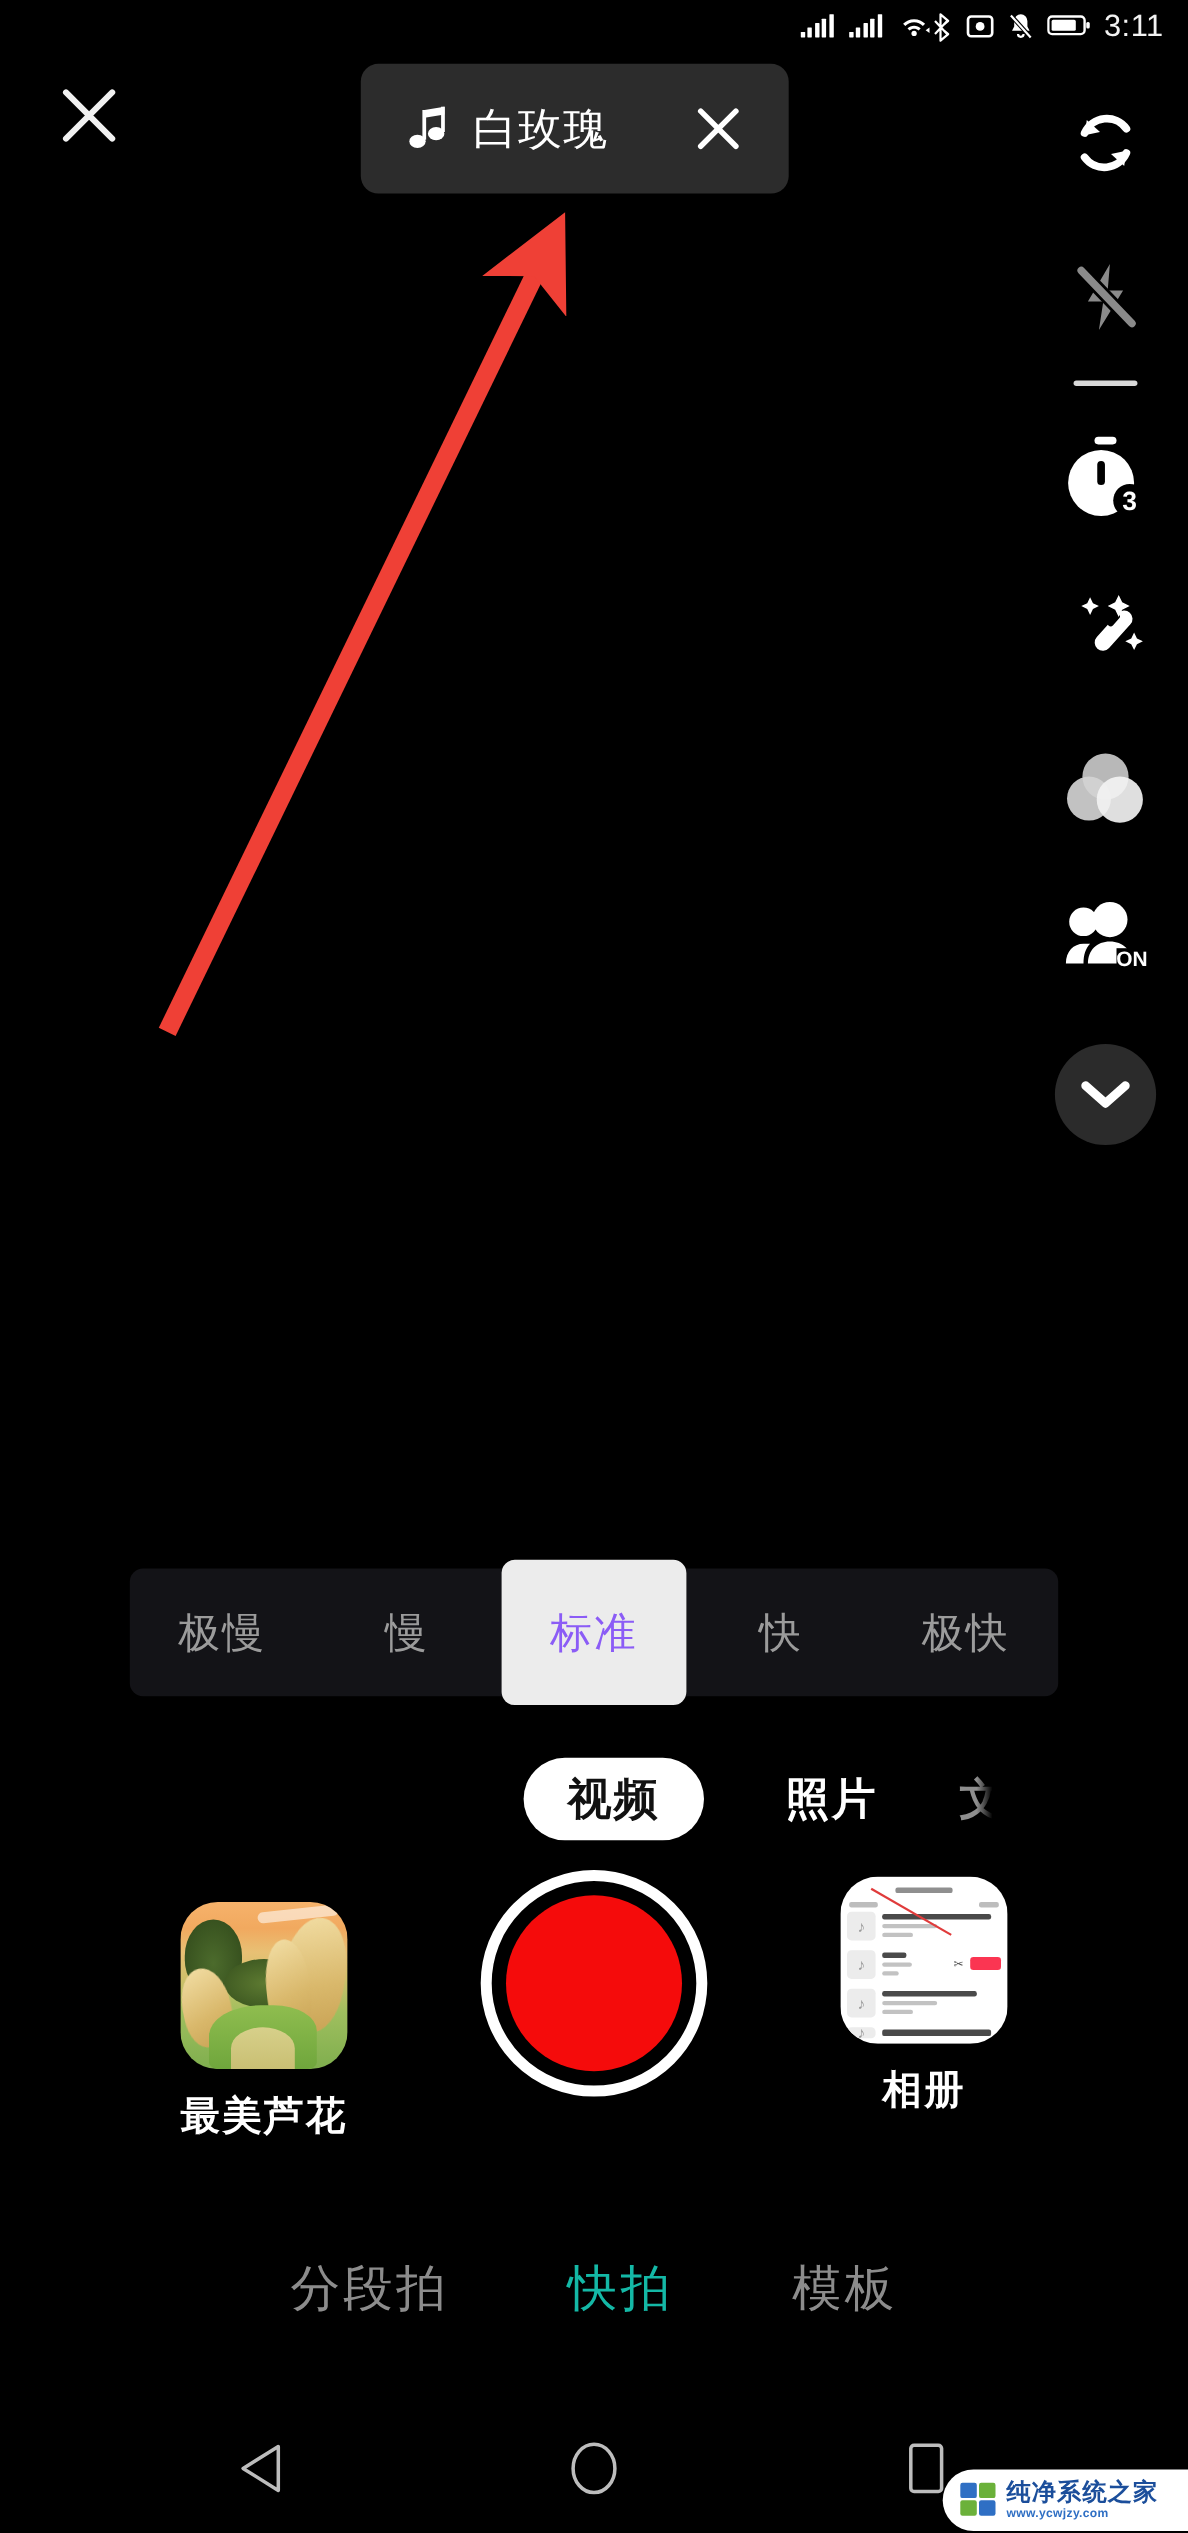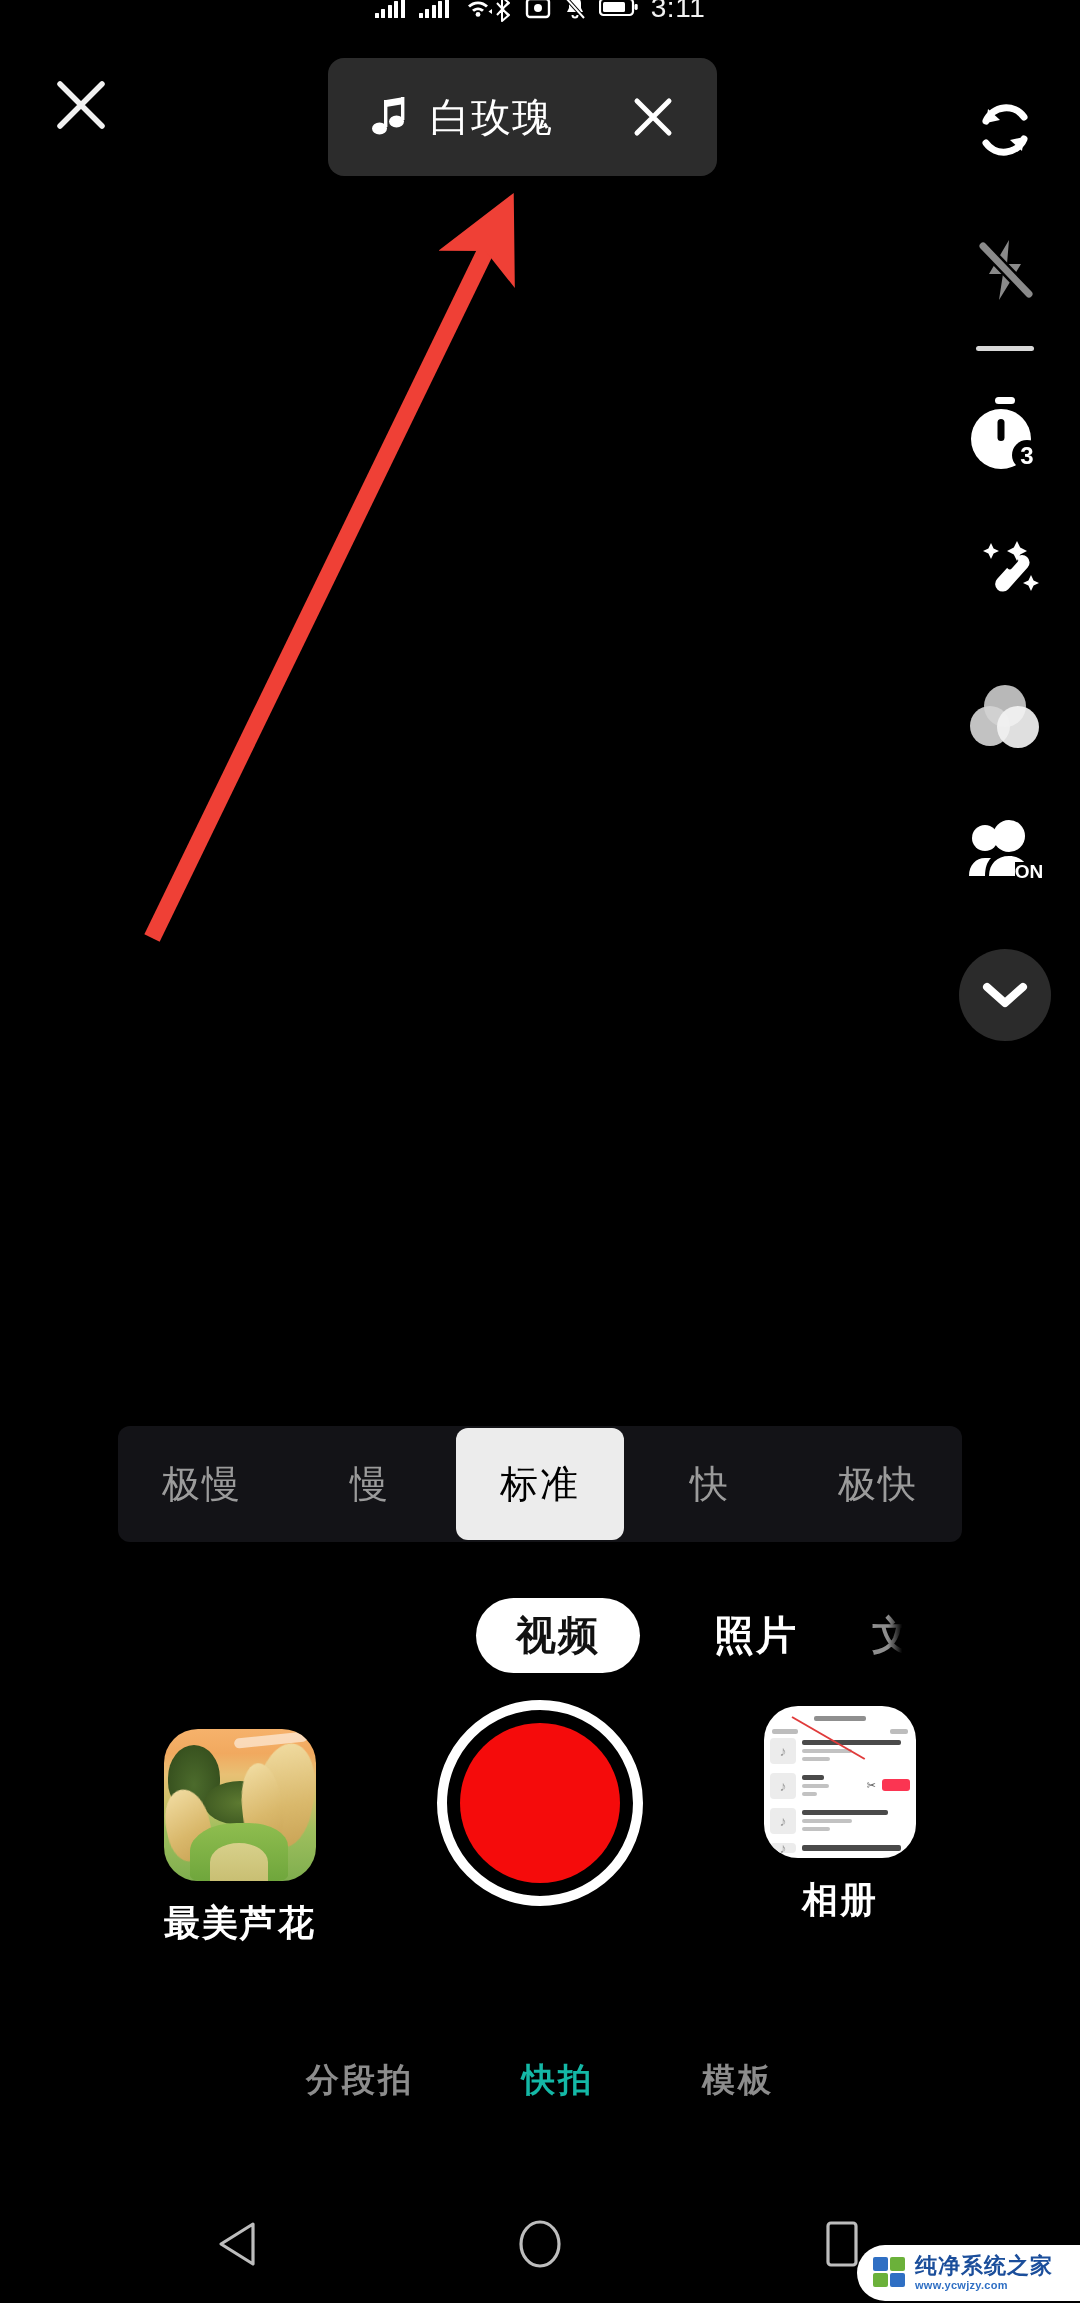--- a/index.html
+++ b/index.html
@@ -13,22 +13,22 @@
   .screen {
     position:relative;
     width:1080px; height:2303px;
     background:#000;
     overflow:hidden;
   }
 
   
   .statusbar {
     position:absolute; top:0; left:0; width:1080px; height:40px;
-    display:flex; align-items:flex-start; justify-content:center;
-    padding:0 22px;
+    display:flex; align-items:flex-start; justify-content:flex-end;
+    padding:16px 22px;
     color:#fff;
   }
   .sb-left, .sb-right { display:flex; align-items:flex-start; gap:14px; height:40px; }
   .sb-right { gap:12px; }
   .sb-time {
     font-size:28px; line-height:28px; letter-spacing:.5px;
     margin-top:-6px; color:#f2f2f2; font-weight:400;
   }
   .signal { display:flex; align-items:flex-end; gap:2.5px; height:22px; margin-top:-4px; }
   .signal i { width:4px; background:#fff; display:block; border-radius:.5px; }
@@ -104,24 +104,24 @@
     border-radius:12px;
     display:flex; align-items:center;
   }
   .speed-item {
     flex:1;
     display:flex; align-items:center; justify-content:center;
     height:116px;
     color:#9b9b9b; font-size:38px; letter-spacing:2px;
   }
   .speed-item.active {
-    color:#000000;
+    color:#8b5cf6;
     background:#ececec;
     border-radius:12px;
-    height:112px;
+    height:132px;
     margin:0 2px;
   }
 
   
   .mode-tabs {
     position:absolute; left:0; top:1580px;
     width:1080px; height:110px;
     display:flex; align-items:center;
     padding-left:476px;
     gap:74px;
@@ -248,21 +248,21 @@
   .shutter-inner {
     width:160px; height:160px; border-radius:50%;
     background:#f50b0b;
   }
 
   
   .bottom-modes {
     position:absolute; left:0; top:2030px; width:1080px; height:100px;
     display:flex; align-items:center; justify-content:center; gap:108px;
   }
-  .bmode { color:#8c8c8c; font-size:33px; letter-spacing:3px; font-weight:700; }
+  .bmode { color:#8c8c8c; font-size:45px; letter-spacing:3px; font-weight:400; }
   .bmode.active { color:#14b8a6; }
 
   
   .androidnav {
     position:absolute; left:0; bottom:0; width:1080px; height:118px;
     display:flex; align-items:center; justify-content:center; gap:212px;
   }
   .navbtn { display:flex; align-items:center; justify-content:center; width:90px; height:90px; }
 
   

